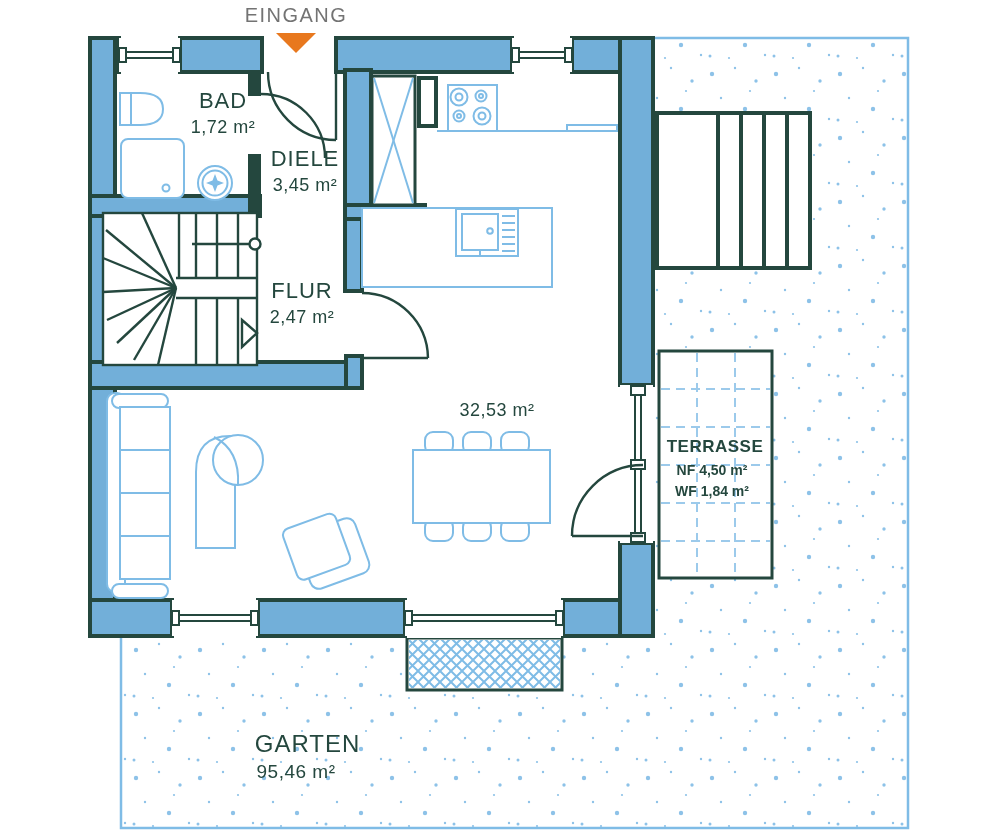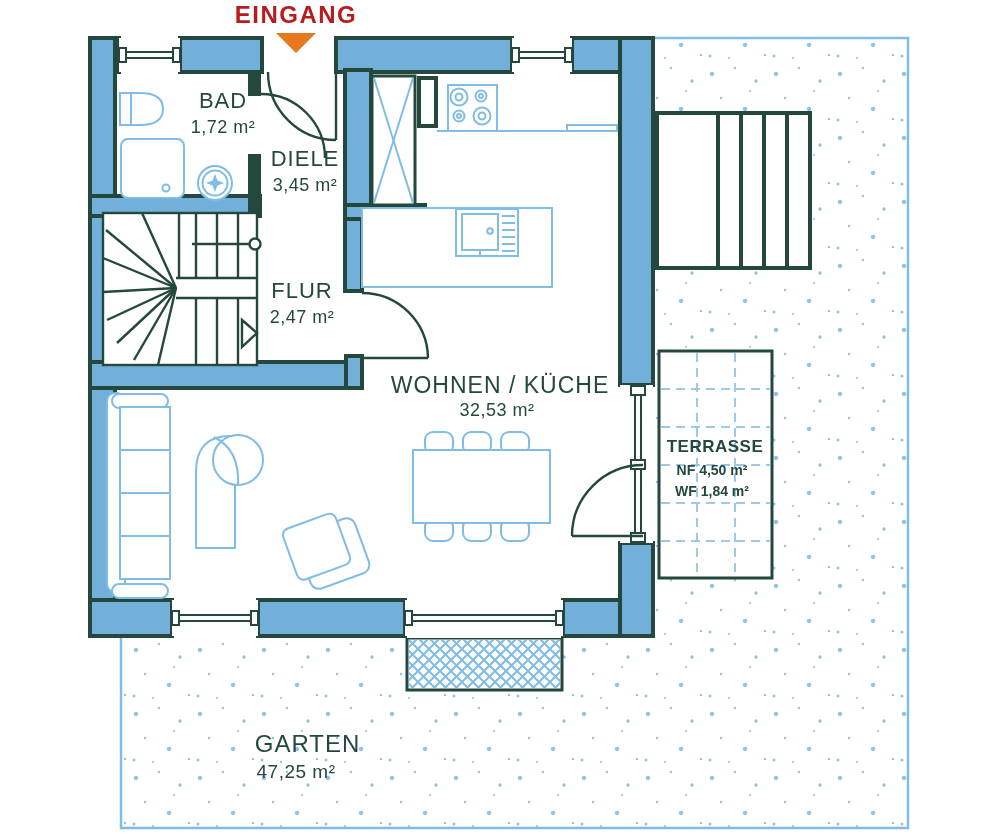--- a/index.html
+++ b/index.html
@@ -22,21 +22,21 @@
   .outline-thick{fill:#ffffff;stroke:#24473E;stroke-width:4;}
   .gardenline{fill:none;stroke:#7FBCE6;stroke-width:2.5;}
   .tile{stroke:#9CCAEB;stroke-width:2;fill:none;stroke-dasharray:9 6;}
   
   .lbl{position:absolute;transform:translate(-50%,-50%);color:#24473E;white-space:nowrap;
        text-align:center;line-height:1.1;}
   .lbl .nm{font-weight:400;letter-spacing:1px;}
   .room-nm{font-size:22px;}
   .big-nm{font-size:23px;}
   .area{font-size:18px;font-weight:400;letter-spacing:0.5px;}
-  .entrance{color:#b91c1c;font-weight:700;font-size:24px;letter-spacing:1.5px;}
+  .entrance{color:#737373;font-weight:400;font-size:20px;letter-spacing:1.5px;}
   .terr-nm{font-size:17px;font-weight:700;letter-spacing:0.5px;}
   .terr-area{font-size:14px;font-weight:700;}
   .garten-nm{font-size:24px;margin-left:19px;}
   .garten-area{font-size:19px;}
 </style>
 </head>
 <body>
 
 <div class="canvas">
 
@@ -299,27 +299,24 @@
 <div class="lbl" style="left:305px;top:159px;">
   <div class="nm room-nm">DIELE</div>
 </div>
 <div class="lbl area" style="left:305px;top:186px;">3,45 m²</div>
 
 <div class="lbl" style="left:302px;top:291px;">
   <div class="nm room-nm">FLUR</div>
 </div>
 <div class="lbl area" style="left:302px;top:318px;">2,47 m²</div>
 
-<div class="lbl" style="left:500px;top:386px;">
-  <div class="nm big-nm">WOHNEN / KÜCHE</div>
-</div>
 <div class="lbl area" style="left:497px;top:411px;">32,53 m²</div>
 
 <div class="lbl terr-nm" style="left:715px;top:447px;">TERRASSE</div>
 <div class="lbl terr-area" style="left:712px;top:471px;">NF 4,50 m²</div>
 <div class="lbl terr-area" style="left:712px;top:492px;">WF 1,84 m²</div>
 
 <div class="lbl" style="left:298px;top:744px;">
   <div class="nm garten-nm">GARTEN</div>
 </div>
-<div class="lbl area garten-area" style="left:296px;top:772px;">47,25 m²</div>
+<div class="lbl area garten-area" style="left:296px;top:772px;">95,46 m²</div>
 
 </div>
 
 </body></html>

